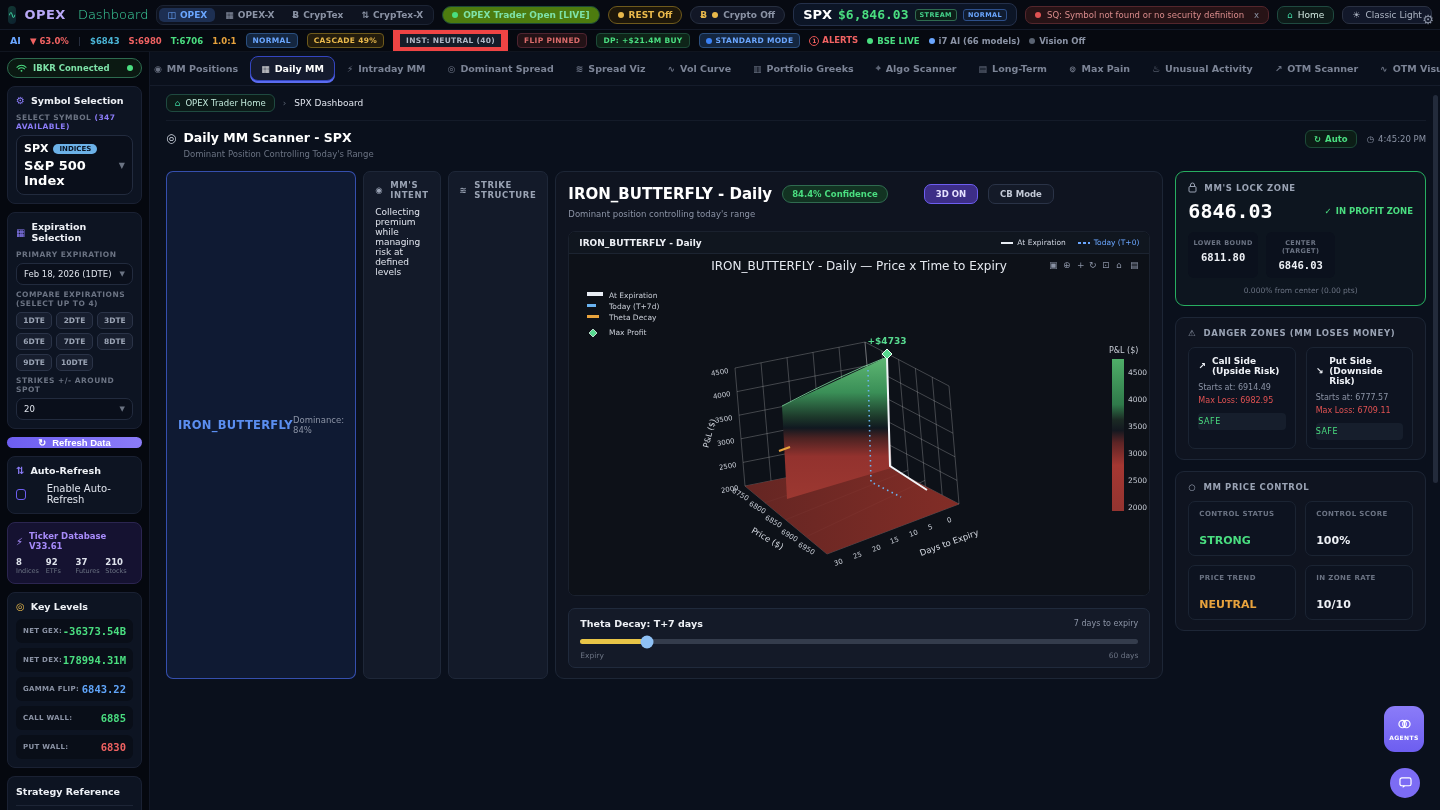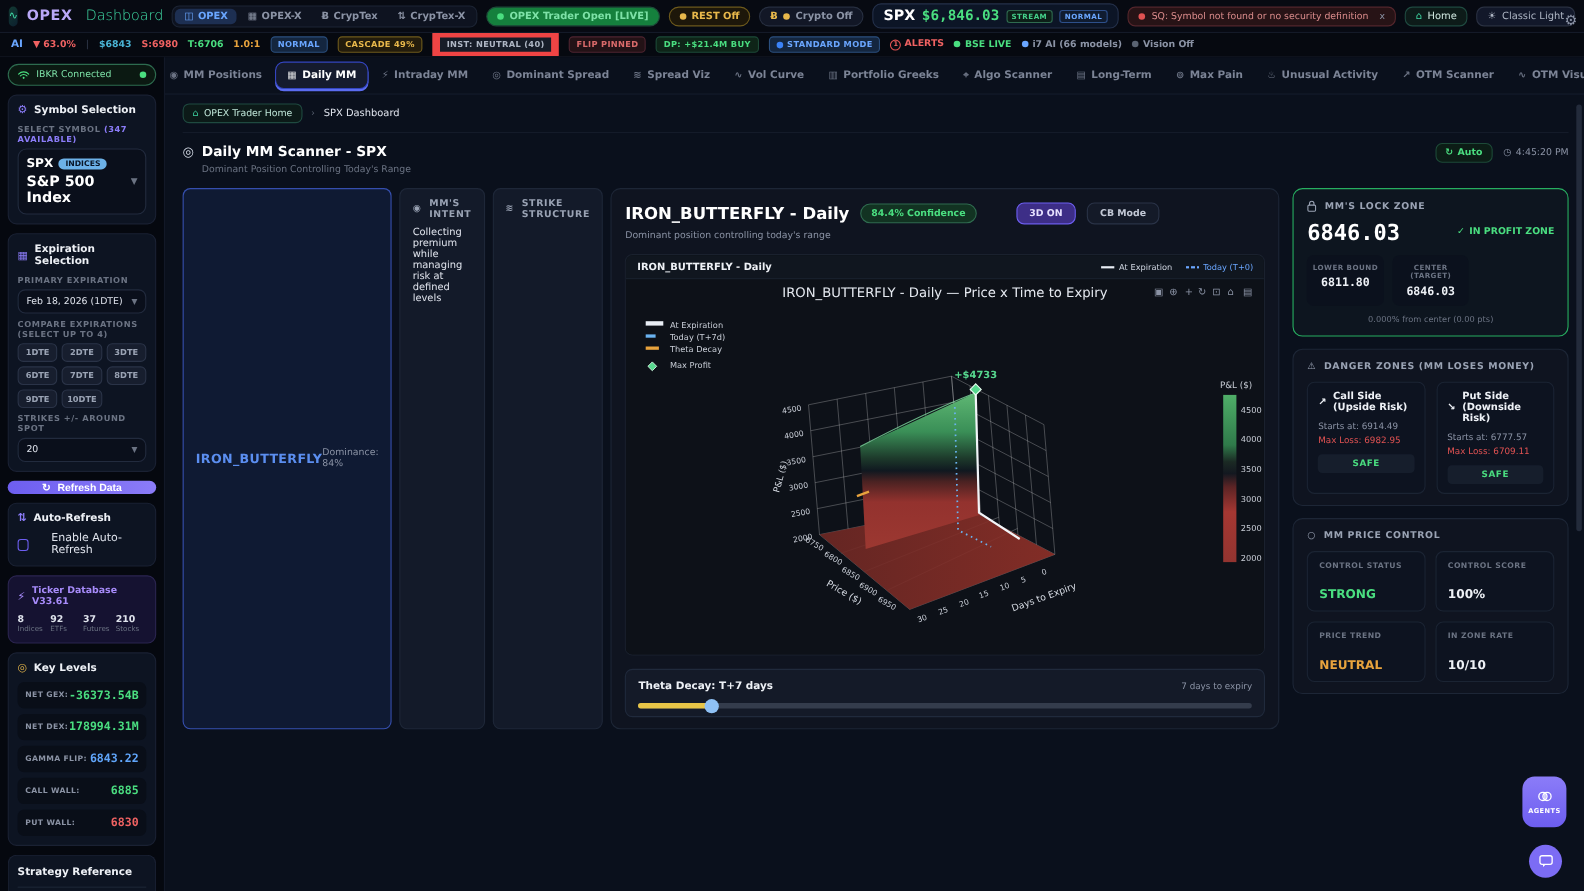--- a/index.html
+++ b/index.html
@@ -9,21 +9,21 @@
 
 .topbar{height:30px;background:#070a12;border-bottom:1px solid #141a28;display:flex;align-items:center;gap:8px;padding:0 8px;white-space:nowrap}
 .logo-ic{width:18px;height:18px;border-radius:4px;background:linear-gradient(135deg,#123a33,#0c1f2e);display:flex;align-items:center;justify-content:center;color:#3fd9a4;font-size:10px}
 .brand{font-size:13px;font-weight:bold;color:#b9a8f7;letter-spacing:.5px}
 .brand-suf{font-size:13px;color:#3fd9a4;font-weight:300;margin-left:4px}
 .navgrp{display:flex;gap:2px;background:#0e1320;border:1px solid #1c2434;border-radius:7px;padding:2px}
 .navit{display:flex;gap:4px;align-items:center;padding:2px 8px;border-radius:5px;color:#8b93a5;font-size:9px;font-weight:bold}
 .navit.active{background:#1d2f52;color:#6aa6ff}
 .pill{display:flex;align-items:center;gap:5px;border-radius:10px;padding:3px 9px;font-size:9px;font-weight:bold}
 .pill .dot{width:6px;height:6px;border-radius:50%}
-.p-green{border:1px solid #1d4a38;background:#15803d;color:#7ee2a8}
+.p-green{border:1px solid #1d4a38;background:#4d7c0f;color:#7ee2a8}
 .p-orange{border:1px solid #6e5a1c;background:#1d170a;color:#e8b84b}
 .p-gray{border:1px solid #272f40;background:#121726;color:#8b93a5}
 .spxbox{display:flex;align-items:center;gap:6px;background:#0c1526;border:1px solid #24304a;border-radius:8px;padding:3px 9px}
 .spx-sym{font-size:13px;font-weight:bold;color:#fff}
 .spx-price{font-size:13px;font-weight:bold;color:#4ade80;font-family:"DejaVu Sans Mono",monospace}
 .mini-badge{font-size:6.5px;font-weight:bold;border-radius:3px;padding:1px 4px;letter-spacing:.4px}
 .b-stream{border:1px solid #2f6b4f;color:#44d18a;background:#0d1f18}
 .b-normal{border:1px solid #2d4f8a;color:#6aa6ff;background:#101c30}
 .errpill{display:flex;align-items:center;gap:6px;background:#271316;border:1px solid #54262c;border-radius:7px;padding:3px 9px;color:#d98b8b;font-size:8.5px}
 .errpill .x{color:#8b93a5;margin-left:4px}
@@ -46,21 +46,21 @@
 .shell{display:flex;height:758px}
 .side{width:150px;background:#05080f;border-right:1px solid #121827;padding:6px 7px;display:flex;flex-direction:column;gap:8px;overflow:hidden}
 .maincol{flex:1;display:flex;flex-direction:column;background:#0a101c;overflow:hidden}
 
 .tabs{height:34px;display:flex;align-items:center;gap:2px;padding:0 4px;border-bottom:1px solid #151c2b;overflow:hidden;white-space:nowrap}
 .tab{display:flex;align-items:center;gap:5px;padding:6px 10px;color:#7c8496;font-size:9.5px;font-weight:bold;border-radius:8px;flex:0 0 auto}
 .tab .ti{font-size:9px;opacity:.85}
 .tab.active{background:#151b2e;border:1px solid #3445c0;color:#fff;box-shadow:0 2px 0 #5b6cf0}
 .tab:first-child{margin-left:-10px}
 
-.conn{display:flex;align-items:center;gap:6px;border:1px solid #2d6b4f;background:#0b1912;border-radius:12px;padding:4px 8px;color:#7ee2a8;font-size:8.5px;font-weight:normal}
+.conn{display:flex;align-items:center;gap:6px;border:1px solid #2d6b4f;background:#0b1912;border-radius:12px;padding:4px 8px;color:#7ee2a8;font-size:8.5px;font-weight:bold}
 .conn .dot{margin-left:auto;width:6px;height:6px;border-radius:50%;background:#4ade80}
 .card{background:#0d1422;border:1px solid #1a2133;border-radius:8px;padding:8px}
 .cardhead{display:flex;align-items:center;gap:6px;font-size:9.5px;font-weight:bold;color:#eef1f6;margin-bottom:7px}
 .ic-pur{color:#8b7cf8;font-size:10px}
 .lbl{font-size:7.5px;letter-spacing:.5px;color:#6b7383;font-weight:bold;margin:5px 0 4px}
 .lbl .pur{color:#8b7cf8}
 .selbox{background:#0a0f1b;border:1px solid #222b3e;border-radius:8px;padding:6px 7px;position:relative}
 .selbox .chev{position:absolute;right:7px;top:50%;transform:translateY(-50%);color:#6b7383;font-size:8px}
 .symline{display:flex;align-items:center;gap:5px}
 .symtick{font-size:11px;font-weight:bold;color:#fff}
@@ -139,21 +139,21 @@
 .bound .bl{font-size:6.5px;color:#6b7383;font-weight:bold;letter-spacing:.4px}
 .bound .bv{font-size:10.5px;font-weight:bold;font-family:"DejaVu Sans Mono",monospace;margin-top:4px;color:#eef1f6}
 .lc-cap{text-align:center;color:#6b7383;font-size:7.5px;margin-top:8px}
 .panelcard{background:#0f1420;border:1px solid #1d2636;border-radius:9px;padding:10px 12px}
 .pc-head{display:flex;align-items:center;gap:7px;color:#9aa3b4;font-size:8.5px;font-weight:bold;letter-spacing:.6px;margin-bottom:9px}
 .dz-grid{display:grid;grid-template-columns:1fr 1fr;gap:10px}
 .dz{background:#0d1320;border:1px solid #1b2433;border-radius:7px;padding:8px 9px}
 .dz-t{font-size:9px;font-weight:bold;color:#eef1f6;display:flex;gap:6px;align-items:center}
 .dz-s{font-size:8px;color:#8b93a5;margin-top:7px}
 .dz-m{font-size:8px;color:#e05252;margin-top:4px}
-.safe{margin-top:8px;background:#161e2c;border-radius:4px;text-align:center;color:#4ade80;font-weight:bold;font-size:8px;padding:4px 0;letter-spacing:.5px}
+.safe{margin-top:8px;background:#161e2c;border-radius:4px;color:#4ade80;font-weight:normal;font-size:8px;padding:4px 0;letter-spacing:.5px}
 .ctl-grid{display:grid;grid-template-columns:1fr 1fr;gap:9px}
 .ctl{background:#0d1320;border:1px solid #1b2433;border-radius:7px;padding:8px 10px}
 .ctl .cl{font-size:7px;color:#6b7383;font-weight:bold;letter-spacing:.4px}
 .ctl .cv{font-size:11px;font-weight:bold;margin-top:16px}
 
 .agents{position:absolute;right:16px;bottom:58px;width:40px;height:46px;border-radius:11px;background:linear-gradient(180deg,#8b7cf8,#6d5ef0);display:flex;flex-direction:column;align-items:center;justify-content:center;gap:3px;color:#fff;z-index:9}
 .agents .al{font-size:6px;font-weight:bold;letter-spacing:.4px}
 .chatbtn{position:absolute;right:20px;bottom:12px;width:30px;height:30px;border-radius:50%;background:#7c6cf4;display:flex;align-items:center;justify-content:center;z-index:9}
 .scrollbar{position:absolute;right:2px;top:95px;width:5px;height:388px;border-radius:3px;background:#232b3b;z-index:8}
 svg text{font-family:"DejaVu Sans","Liberation Sans",sans-serif}
@@ -604,20 +604,24 @@
 
             <div class="thetacard">
               <div class="th-top">
                 <span class="th-l">Theta Decay: T+7 days</span>
                 <span class="th-r">7 days to expiry</span>
               </div>
               <div class="slider">
                 <div class="fill"></div>
                 <div class="handle"></div>
               </div>
+              <div class="th-bot">
+                <span>Expiry</span>
+                <span>60 days</span>
+              </div>
             </div>
           </div>
         </div>
 
         <div class="rightcol">
           <div class="lockcard">
             <div class="lc-head">
               <svg width="9" height="11" viewBox="0 0 9 11">
                   <rect x="1" y="4.5" width="7" height="5.5" rx="1" fill="none" stroke="#9aa3b4" stroke-width="1"></rect>
                   <path d="M2.5 4.5 V3 a2 2 0 0 1 4 0 v1.5" fill="none" stroke="#9aa3b4" stroke-width="1"></path>

